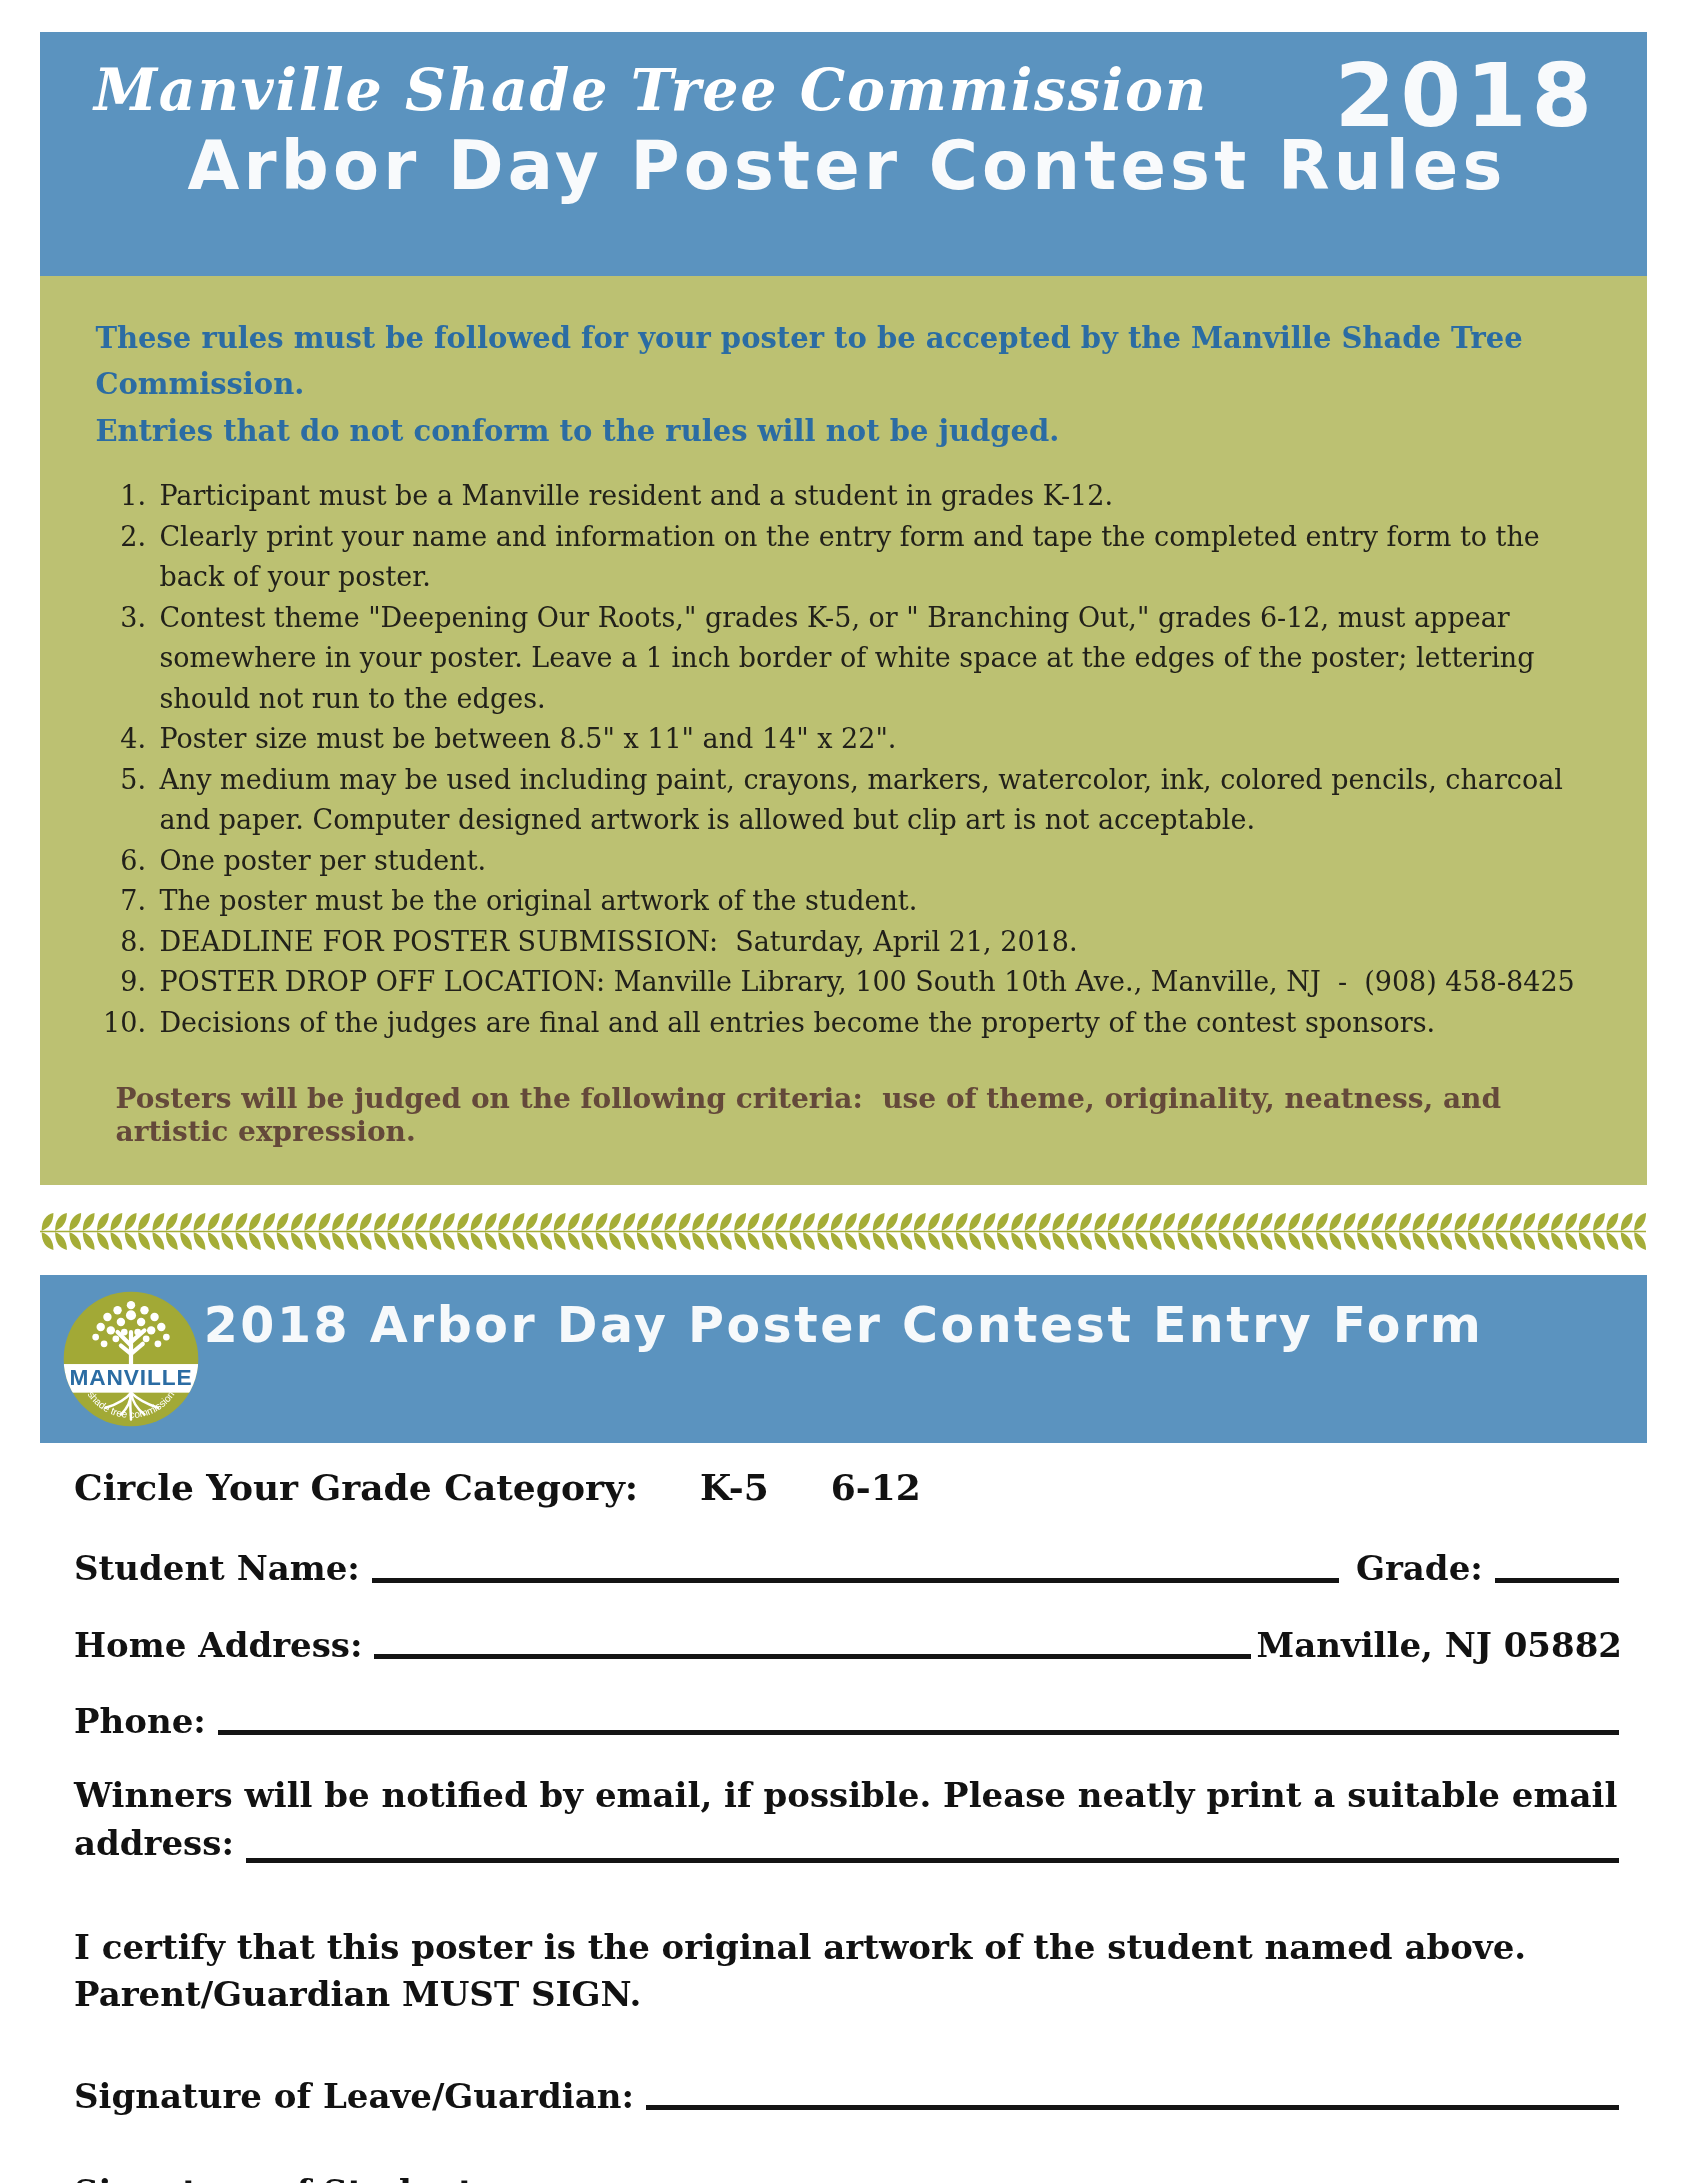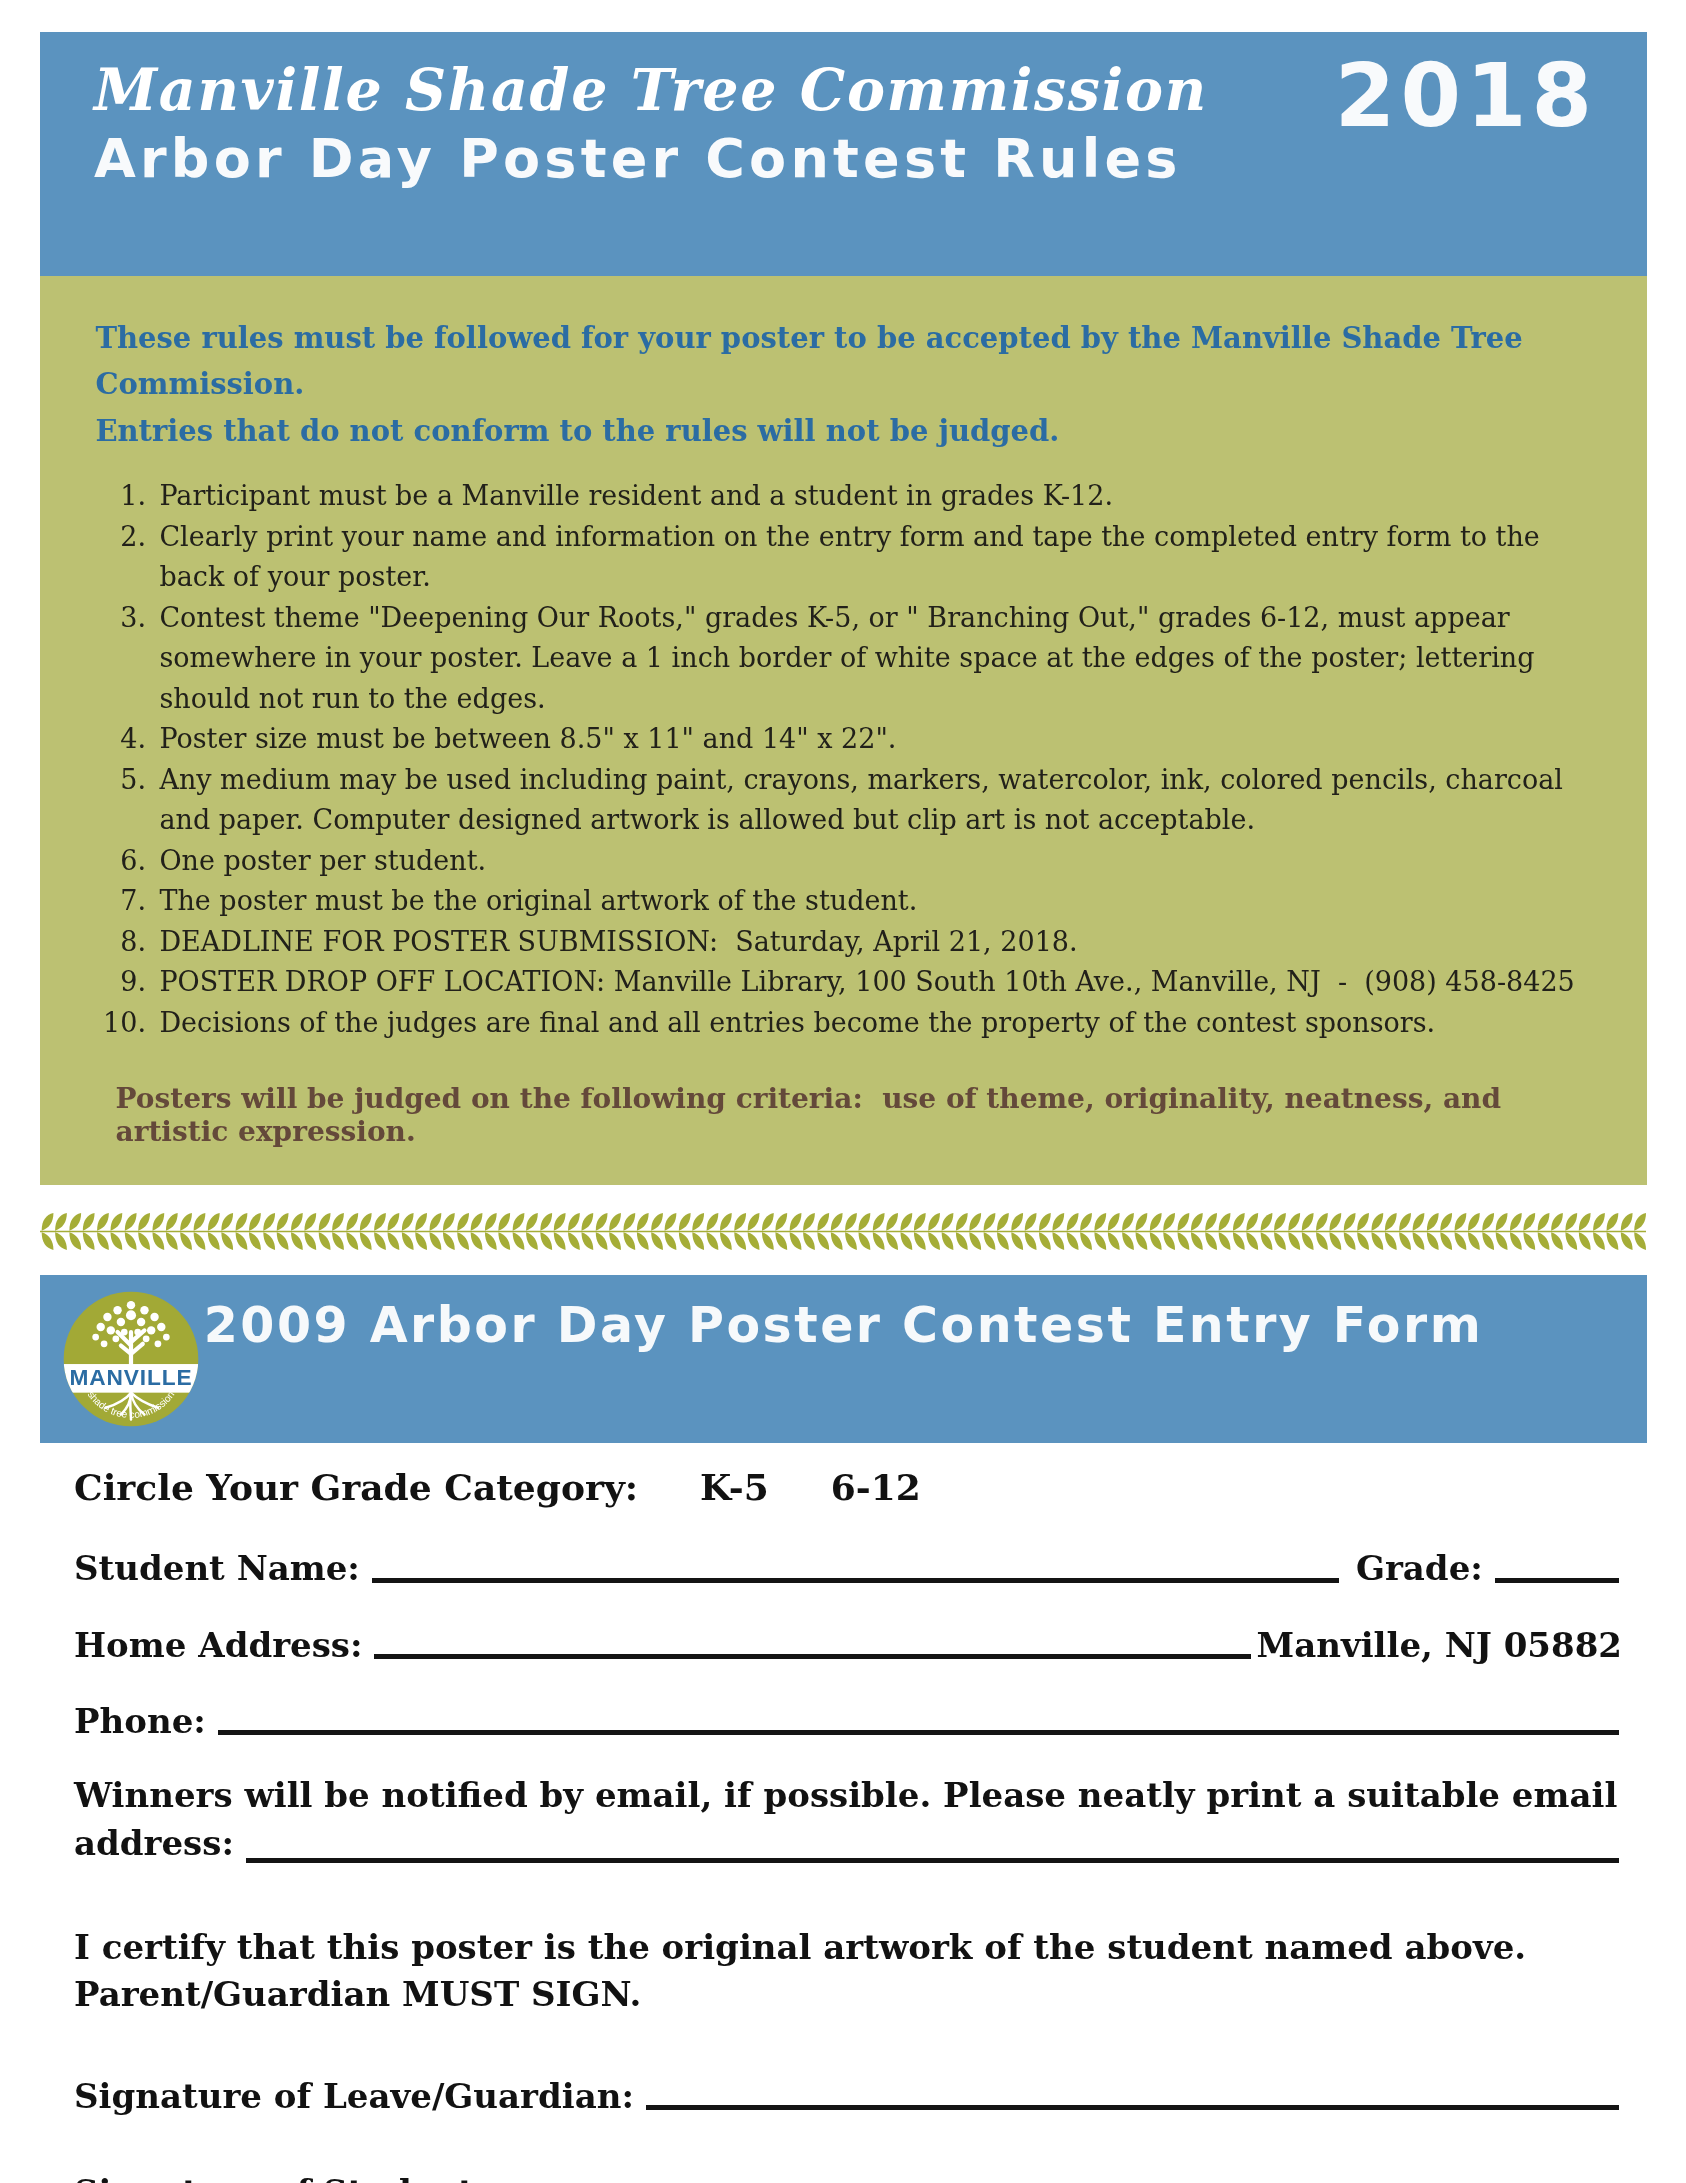--- a/index.html
+++ b/index.html
@@ -23,22 +23,23 @@
   .banner{
     position:relative;height:244px;background:var(--banner-blue);
     padding:27px 47px 0 54px;color:#ffffff;
   }
   .org-script{
     font-family:"DejaVu Serif", cursive;font-style:italic;font-weight:700;
     font-size:57px;letter-spacing:1.7px;line-height:1.1;
   }
   .banner-title{
     font-family:"DejaVu Sans", sans-serif;font-weight:700;
-    font-size:54px;letter-spacing:4.2px;line-height:1.15;margin-top:6.7px;
+    font-size:67px;letter-spacing:4.2px;line-height:1.15;margin-top:6.7px;
     opacity:.96;
+    text-align:center;
   }
   .banner-year{
     position:absolute;top:13.4px;right:50px;
     font-family:"DejaVu Sans", sans-serif;font-weight:700;
     font-size:87px;letter-spacing:5px;opacity:.96;
   }
 
   
   .rules-panel{
     background:var(--panel-olive);
@@ -284,21 +285,21 @@
           <path d="M82,122 C80,136 82,146 82,154"></path>
           <path d="M82,122 C76,130 64,136 52,140"></path>
           <path d="M82,122 C90,130 102,136 114,140"></path>
         </g>
       </g>
       <text x="82" y="113" text-anchor="middle" font-size="27" font-weight="bold" fill="#2b6ca3" letter-spacing="1" font-family="&quot;Liberation Sans&quot;, sans-serif">MANVILLE</text>
       <text font-size="12" fill="#ffffff" font-family="&quot;Liberation Sans&quot;, sans-serif">
         <textPath href="#tagArc" startOffset="50%" text-anchor="middle">shade tree commission</textPath>
       </text>
     </svg>
-    <div class="entry-title">2009 Arbor Day Poster Contest Entry Form</div>
+    <div class="entry-title">2018 Arbor Day Poster Contest Entry Form</div>
   </section>
 
   <section class="form-area">
 
     <div class="cat-row">
       <span class="lbl">Circle Your Grade Category:</span>
       <span class="opt">K-5</span>
       <span class="opt">6-12</span>
     </div>
 

